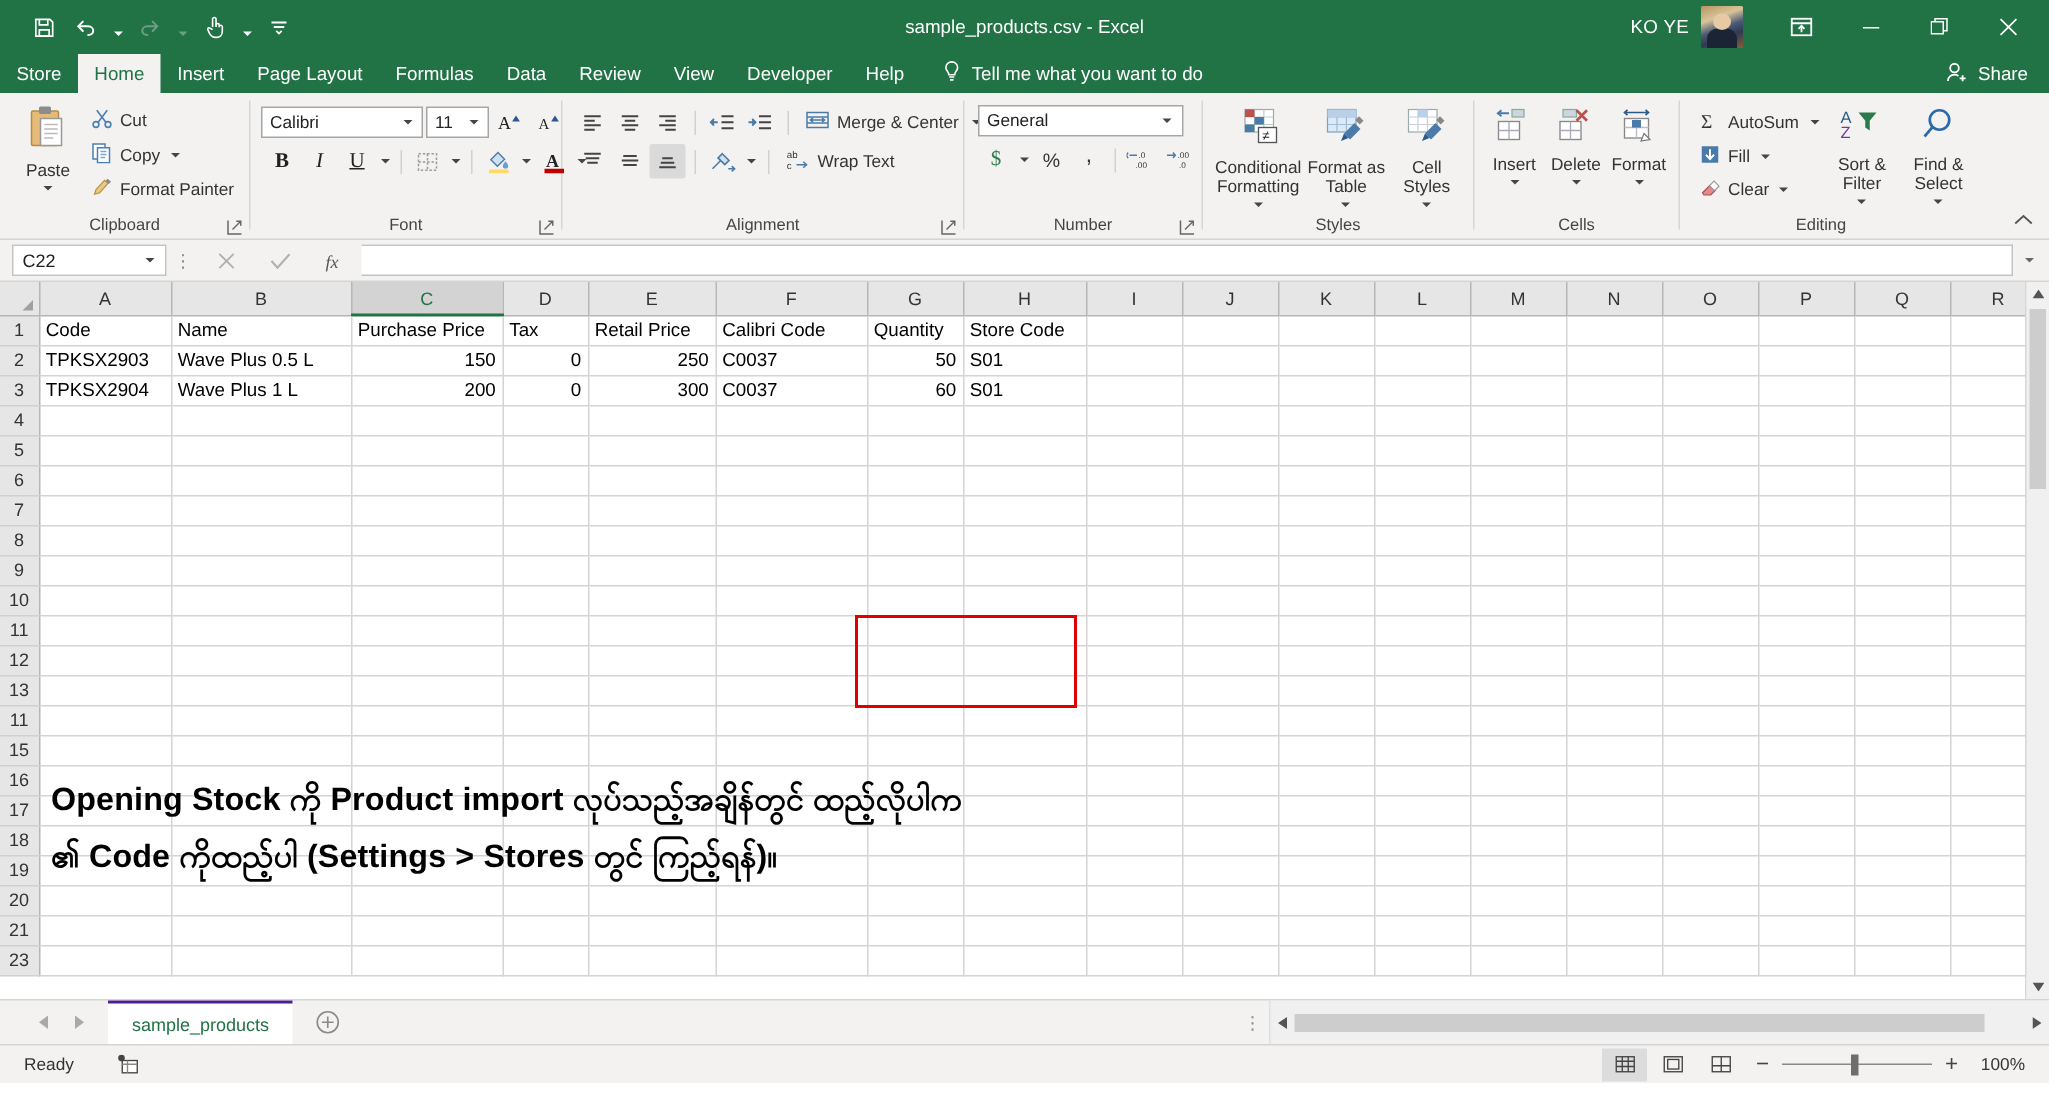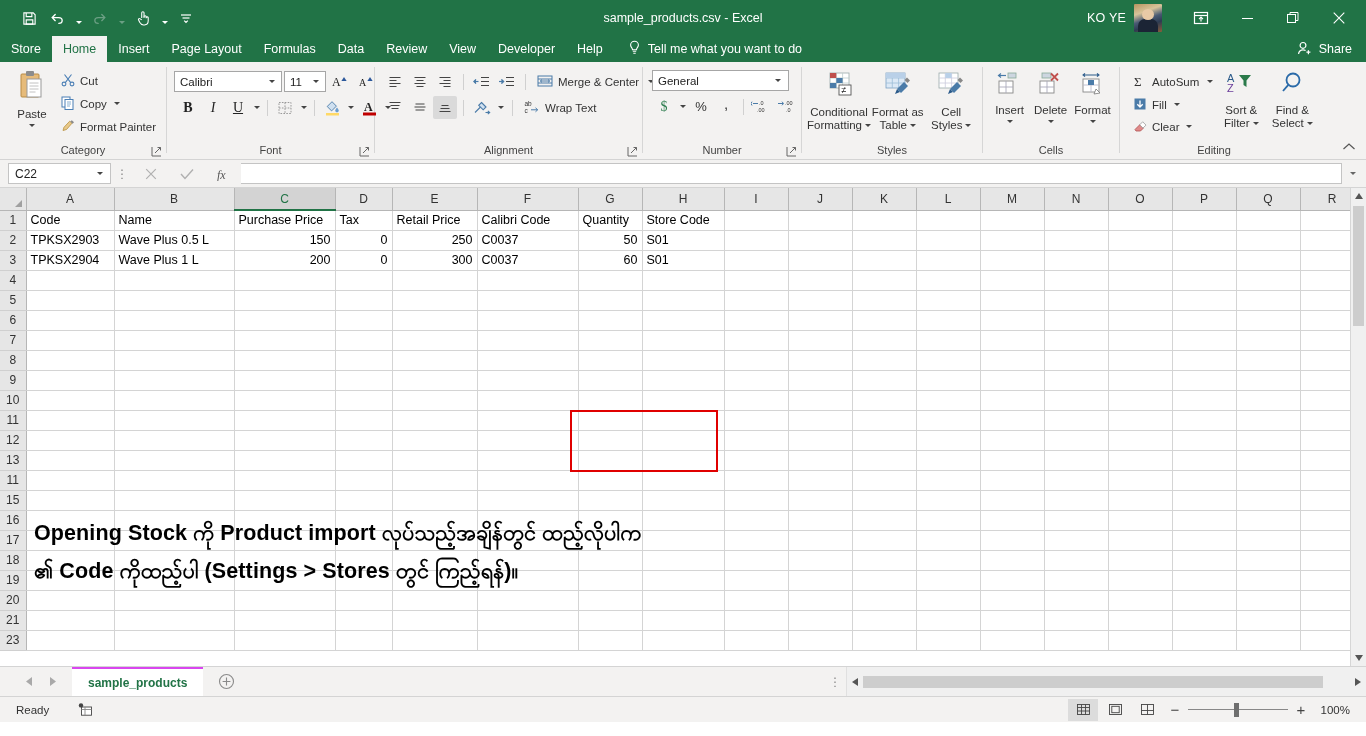--- a/index.html
+++ b/index.html
@@ -84,21 +84,21 @@
     position:absolute; right:4px; bottom:2px; width:11px;height:11px; cursor:pointer;
     color:#666;
   }
   .dialog-launcher svg{ display:block; }
 
   .big-btn{
     display:flex;flex-direction:column;align-items:center;justify-content:flex-start;
     width:54px; padding-top:3px; cursor:pointer; border-radius:2px;
   }
   .big-btn .lbl{ font-size:11.5px; color:#333; text-align:center; line-height:13px; margin-top:2px;}
-  .big-btn .lbl2{ font-size:11.5px; color:#333; line-height:13px;}
+  .big-btn .lbl2{ font-size:11.5px; color:#333; line-height:13px;flex-direction:column;}
   .small-btn{
     display:flex;align-items:center;gap:5px;height:21px;padding:0 5px;cursor:pointer;border-radius:2px;
     font-size:11.5px;color:#333; white-space:nowrap;
   }
   .icon-btn{
     width:24px;height:23px;display:flex;align-items:center;justify-content:center;cursor:pointer;border-radius:2px;
   }
   .icon-btn.on{ background:#dadada; }
   .split-caret{
     width:11px;height:23px;display:flex;align-items:center;justify-content:center;cursor:pointer;border-radius:2px;
@@ -184,22 +184,22 @@
   .vs-arrow{ height:16px;background:#f0f0f0;display:flex;align-items:center;justify-content:center;cursor:pointer;}
   .vs-thumb{ position:absolute;left:2px;right:2px;top:18px;height:120px;background:#cdcdcd;cursor:pointer;}
 
   
   .sheetbar{
     height:30px;background:#f3f2f1;display:flex;align-items:stretch;border-top:1px solid #d4d4d4;
   }
   .nav-arrows{ display:flex;align-items:center;gap:2px;padding:0 8px 0 18px;}
   .nav-arrow{ width:22px;height:24px;display:flex;align-items:center;justify-content:center;cursor:pointer;color:#a9a9a9;}
   .sheet-tab{
-    display:flex;align-items:center;padding:4px 16px;background:#fff;color:#217346;font-weight:bold;
-    font-size:12px;border-top:2px solid #d946ef;cursor:pointer;
+    display:flex;align-items:center;padding:4px 16px;background:#fff;color:#217346;font-weight:normal;
+    font-size:12px;border-top:2px solid #4c1d95;cursor:pointer;
   }
   .add-sheet{ width:46px;display:flex;align-items:center;justify-content:center;cursor:pointer;}
   .hdots{ margin-left:auto; width:22px;display:flex;align-items:center;justify-content:center;color:#888;}
   .hscroll{
     width:520px;display:flex;align-items:center;background:#f0f0f0;border-left:1px solid #e0e0e0;
     position:relative;
   }
   .hs-arrow{ width:16px;height:16px;display:flex;align-items:center;justify-content:center;cursor:pointer;}
   .hs-track{ flex:1;height:16px;position:relative; }
   .hs-thumb{ position:absolute;left:0;top:2px;height:12px;width:460px;background:#cdcdcd;cursor:pointer;}
@@ -380,21 +380,21 @@
           <span>
             <svg width="14" height="14" viewBox="0 0 14 14" fill="none">
               <path d="M2 11.5l3.5-1 5.5-6.3-2.3-2L3 8.3z" fill="#e8c98a" stroke="#b8903f" stroke-width="0.8"></path>
               <path d="M9.3 2.6l1.5-1.4 2.2 2-1.4 1.5z" fill="#8a8a8a"></path>
             </svg>
           </span>
           <span>Format Painter</span>
         </div>
       </div>
     </div>
-    <div class="rgroup-label">Category</div>
+    <div class="rgroup-label">Clipboard</div>
     <div class="dialog-launcher">
       <svg width="11" height="11" viewBox="0 0 11 11" fill="none" stroke="#666" stroke-width="1">
           <path d="M1 1v9h9"></path>
           <path d="M9.5 1.5L4 7"></path>
           <path d="M9.5 4.5v-3h-3"></path>
         </svg>
     </div>
   </div>
   <div class="rgroup-div"></div>
 

